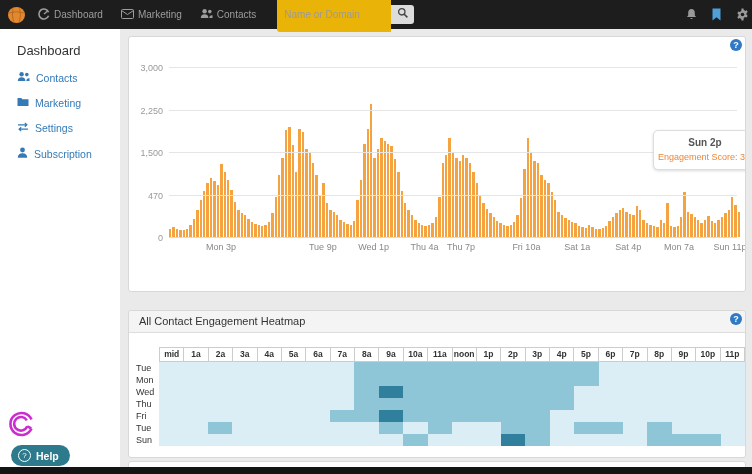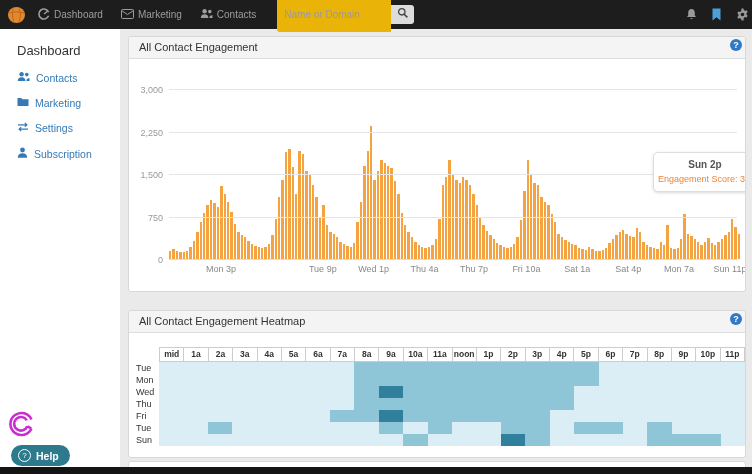--- a/index.html
+++ b/index.html
@@ -189,21 +189,20 @@
         <circle cx="5.5" cy="3" r="2.4" fill="currentColor"></circle>
         <path d="M0.8 10.8 Q0.8 6.2 5.5 6.2 Q10.2 6.2 10.2 10.8 Z" fill="currentColor"></path>
       </svg>
     </span>
     <span>Subscription</span>
   </div>
 </div>
 
 <div class="panel" id="panel1">
   <div class="help-badge">?</div>
-  <div class="panel-header">All Contact Engagement</div>
   <div class="chart-body">
     <div class="bars">
         <div class="bar" style="height: 8.5px;"></div>
         <div class="bar" style="height: 9.63333px;"></div>
         <div class="bar" style="height: 7.93333px;"></div>
         <div class="bar" style="height: 7.36667px;"></div>
         <div class="bar" style="height: 6.8px;"></div>
         <div class="bar" style="height: 7.93333px;"></div>
         <div class="bar" style="height: 11.9px;"></div>
         <div class="bar" style="height: 18.1333px;"></div>
@@ -368,33 +367,33 @@
         <div class="bar" style="height: 31.7333px;"></div>
         <div class="bar" style="height: 25.5px;"></div>
       </div>
     <div class="tooltip">
       <div class="tooltip-title">Sun 2p</div>
       <div class="tooltip-text">Engagement Score: 365</div>
     </div>
   <div class="gridline baseline" style="top: 200px;"></div>
       <div class="ytick" style="top: 196px;">0</div>
       <div class="gridline" style="top: 157.5px;"></div>
-      <div class="ytick" style="top: 153.5px;">750</div>
+      <div class="ytick" style="top: 153.5px;">470</div>
       <div class="gridline" style="top: 115px;"></div>
       <div class="ytick" style="top: 111px;">1,500</div>
       <div class="gridline" style="top: 72.5px;"></div>
       <div class="ytick" style="top: 68.5px;">2,250</div>
       <div class="gridline" style="top: 30px;"></div>
       <div class="ytick" style="top: 26px;">3,000</div>
       <div class="xtick" style="left: 69px;">Mon 3p</div>
       <div class="xtick" style="left: 119.9px; margin-top: 44px;">Tue 6a</div>
       <div class="xtick" style="left: 170.8px;">Tue 9p</div>
       <div class="xtick" style="left: 221.7px;">Wed 1p</div>
       <div class="xtick" style="left: 272.6px;">Thu 4a</div>
-      <div class="xtick" style="left: 322px;">Thu 7p</div>
+      <div class="xtick" style="left: 309px;">Thu 7p</div>
       <div class="xtick" style="left: 374.4px;">Fri 10a</div>
       <div class="xtick" style="left: 425.3px;">Sat 1a</div>
       <div class="xtick" style="left: 476.2px;">Sat 4p</div>
       <div class="xtick" style="left: 527.1px;">Mon 7a</div>
       <div class="xtick" style="left: 578px;">Sun 11p</div>
     </div>
 </div>
 
 <div class="panel" id="panel2">
   <div class="help-badge">?</div>

